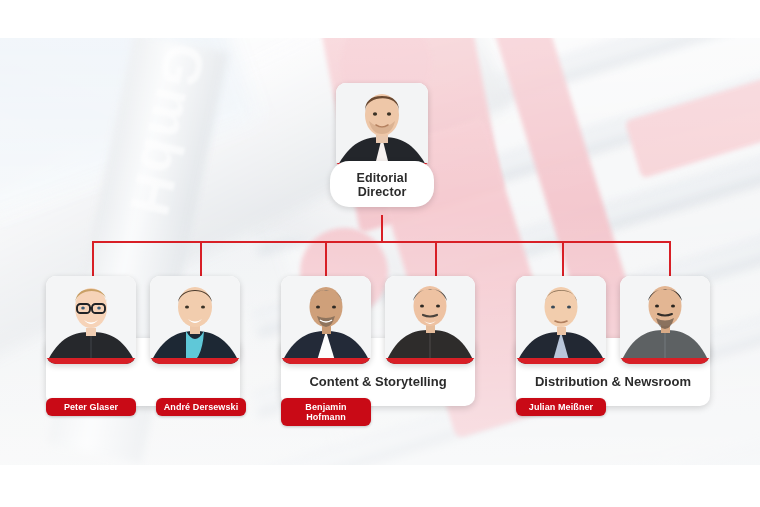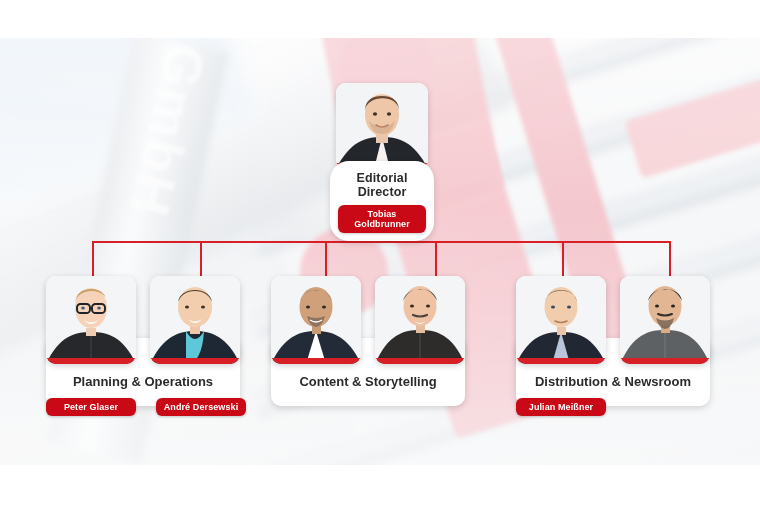--- a/index.html
+++ b/index.html
@@ -156,21 +156,20 @@
           <ellipse cx="39" cy="31" rx="2.1" ry="1.7" fill="#3a3226"></ellipse>
           <ellipse cx="53" cy="31" rx="2.1" ry="1.7" fill="#3a3226"></ellipse>
           <path d="M40 42 q6 4 12 0" stroke="#b4805f" stroke-width="1.6" fill="none" stroke-linecap="round"></path>
           <path d="M33 38 q13 12 26 0 q-3 13 -13 13 q-10 0 -13 -13 z" fill="#c49a77" opacity=".45"></path>
         </svg>
       </div>
       <div class="redline"></div>
     </div>
     <div class="dir-title-card">
       <div class="dir-title">Editorial Director</div>
-      <div class="badge dir-badge">Tobias Goldbrunner</div>
     </div>
   </div>
 
   <div class="group" style="left:46px;width:194px">
     <div class="panel" style="width:194px;height:68px"></div>
     <div class="g-photos">
       <div class="photo-card g-photo">
         <div class="ph">
           <svg viewBox="0 0 90 88" preserveAspectRatio="xMidYMid slice">
             <rect width="90" height="88" fill="#f4f5f6"></rect>
@@ -199,28 +198,27 @@
             <ellipse cx="45" cy="31" rx="17" ry="20" fill="#f2cdae"></ellipse>
             <path d="M28 26 C30 10 60 10 62 26 C59 19 54 15 45 15 C36 15 31 19 28 26 Z" fill="#4a3a2c"></path>
             <ellipse cx="37" cy="31" rx="2" ry="1.6" fill="#3a3226"></ellipse>
             <ellipse cx="53" cy="31" rx="2" ry="1.6" fill="#3a3226"></ellipse>
             <path d="M38 43 q7 5 14 0 q-7 8 -14 0 z" fill="#fff"></path>
           </svg>
         </div>
         <div class="redline"></div>
       </div>
     </div>
-    <div class="g-title">Planning &amp; Operations</div>
     <div class="g-badges">
       <div class="badge">Peter Glaser</div>
       <div class="badge">André Dersewski</div>
     </div>
   </div>
 
-  <div class="group" style="left:271px;width:194px">
+  <div class="group" style="left:281px;width:194px">
     <div class="panel" style="width:194px;height:68px"></div>
     <div class="g-photos">
       <div class="photo-card g-photo">
         <div class="ph">
           <svg viewBox="0 0 90 88" preserveAspectRatio="xMidYMid slice">
             <rect width="90" height="88" fill="#f4f5f6"></rect>
             <path d="M0 88 C13 60 29 55 45 55 C61 55 77 60 90 88 Z" fill="#232a38"></path>
             <path d="M45 55 L35 88 h20 z" fill="#fdfdfd"></path>
             <path d="M41 50 h9 v8 h-9 z" fill="#c99a74"></path>
             <ellipse cx="45" cy="31" rx="16.5" ry="20" fill="#cfa07a"></ellipse>
@@ -246,20 +244,21 @@
             <ellipse cx="53" cy="30" rx="2" ry="1.6" fill="#2f2a24"></ellipse>
             <path d="M38 39 q7 3 14 0" stroke="#4b433c" stroke-width="2.2" fill="none" stroke-linecap="round"></path>
             <path d="M39 45 q6 4 12 0 q-6 6 -12 0 z" fill="#fff"></path>
           </svg>
         </div>
         <div class="redline"></div>
       </div>
     </div>
     <div class="g-title">Content &amp; Storytelling</div>
     <div class="g-badges">
+      <div class="badge">Benjamin Hofmann</div>
     </div>
   </div>
 
   <div class="group" style="left:516px;width:194px">
     <div class="panel" style="width:194px;height:68px"></div>
     <div class="g-photos">
       <div class="photo-card g-photo">
         <div class="ph">
           <svg viewBox="0 0 90 88" preserveAspectRatio="xMidYMid slice">
             <rect width="90" height="88" fill="#f4f5f6"></rect>

